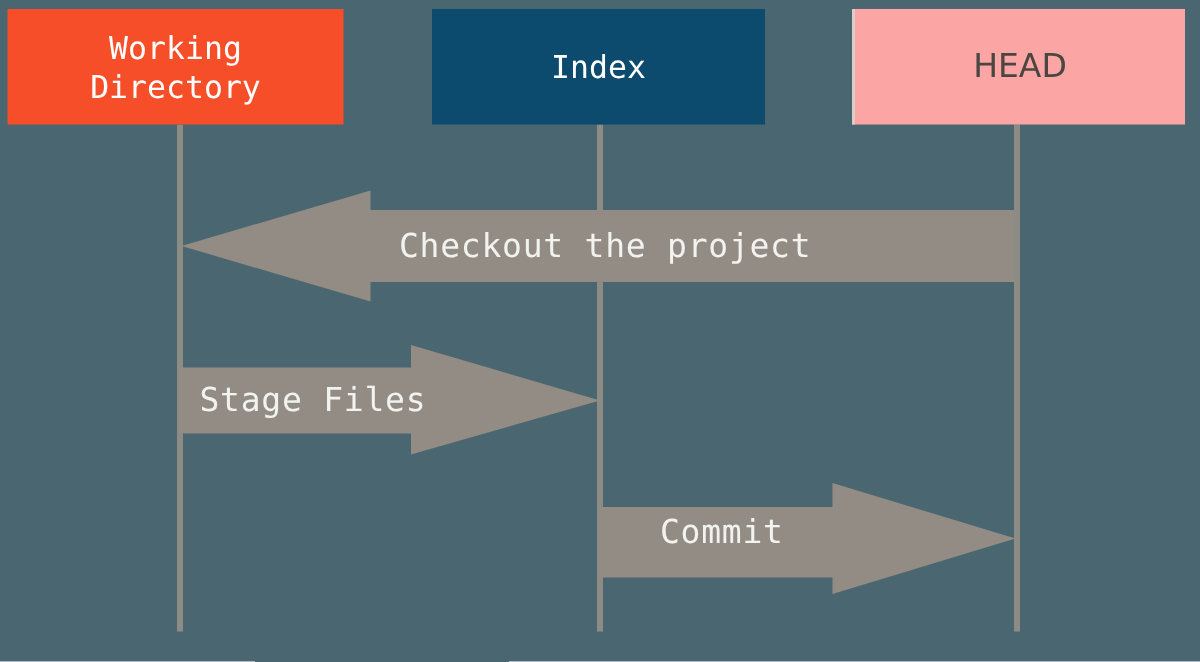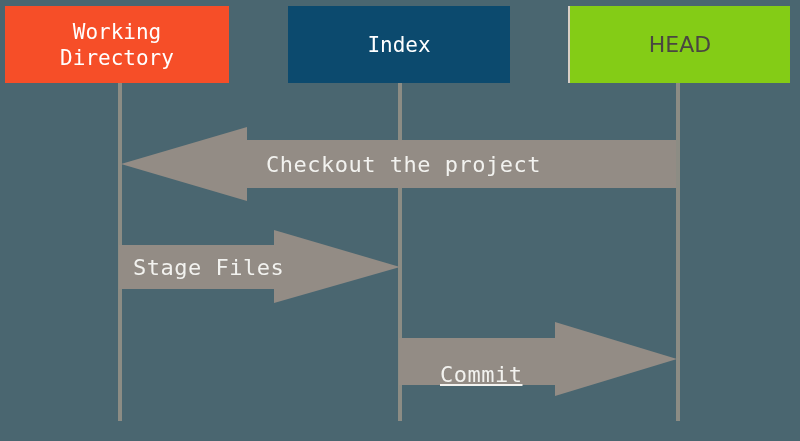--- a/index.html
+++ b/index.html
@@ -46,21 +46,21 @@
   .node-box.working .node-label { color: #ffffff; text-align: center; }
 
   .node-box.index {
     left: 288px; top: 6px; width: 222px; height: 77px;
     background: #0c4a6e;
   }
   .node-box.index .node-label { color: #ffffff; }
 
   .node-box.head {
     left: 568px; top: 6px; width: 222px; height: 77px;
-    background: #84cc16;
+    background: #fca5a5;
     border-left: 2px solid #d9cfc6;
   }
   .node-box.head .node-label {
     color: #4a4641;
     font-family: "DejaVu Sans", "Liberation Sans", sans-serif;
     font-size: 22px;
   }
 
   
   .arrow-layer {
@@ -90,21 +90,21 @@
 
     <polygon fill="#938c85" points="121,164 247,127 247,140 676,140 676,188 247,188 247,201"></polygon>
 
     <polygon fill="#938c85" points="119,245 274,245 274,230 400,267 274,303 274,289 119,289"></polygon>
 
     <polygon fill="#938c85" points="399,338 555,338 555,322 677,359 555,396 555,385 399,385"></polygon>
   </svg>
 
   <div class="arrow-text" style="left:133px; top:255px;">Stage Files</div>
   <div class="arrow-text" style="left:266px; top:152px;">Checkout the project</div>
-  <div class="arrow-text" style="left:440px; top:362px;text-decoration:underline;">Commit</div>
+  <div class="arrow-text" style="left:440px; top:343px;">Commit</div>
 
   <div class="node-box working">
     <span class="node-label">Working
 Directory</span>
   </div>
 
   <div class="node-box index">
     <span class="node-label">Index</span>
   </div>
 

